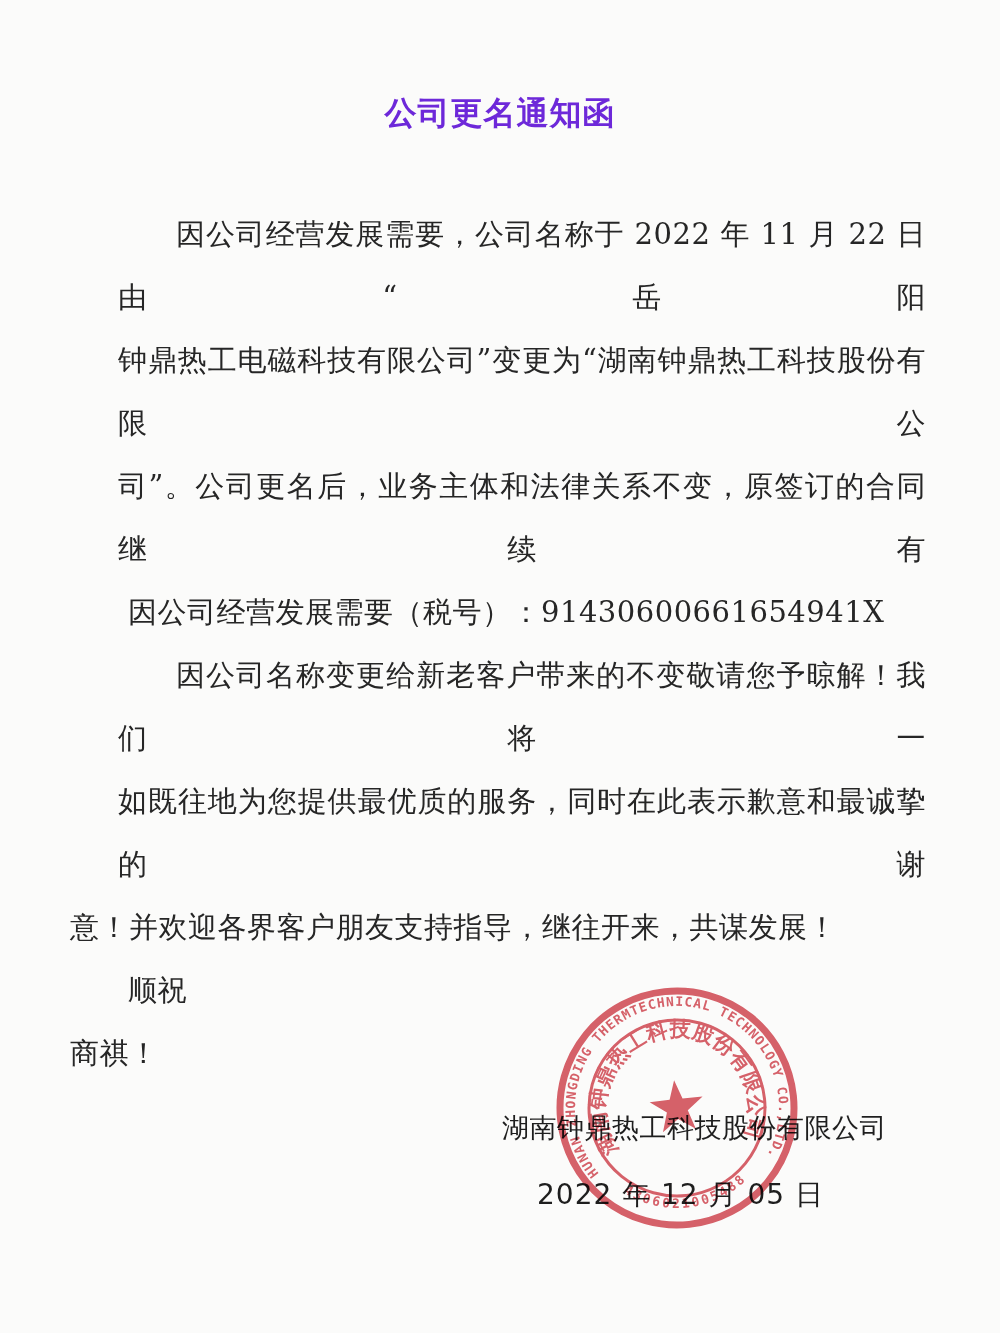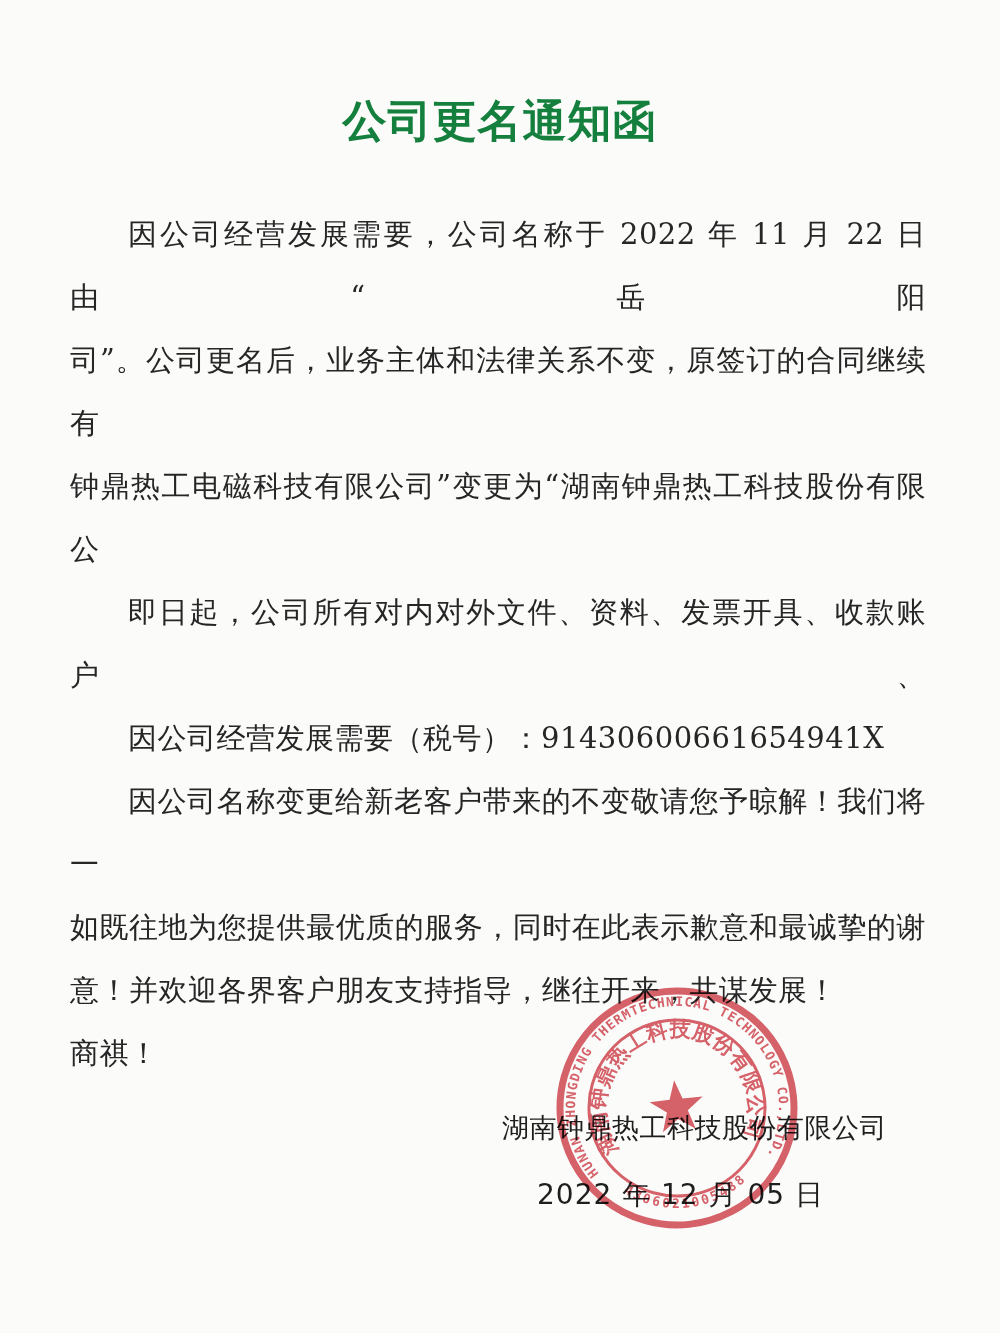--- a/index.html
+++ b/index.html
@@ -11,39 +11,40 @@
     background:#fbfbfa;
     overflow:hidden;
     font-family:"DejaVu Serif","Liberation Serif",serif;
     color:#262626;
   }
   .title{
     position:absolute;
     left:0;top:92px;width:1000px;
     margin:0;
     text-align:center;
-    font-size:44px;
+    font-size:32px;
     font-weight:600;
     letter-spacing:1px;
-    color:#15803d;
+    color:#6d28d9;
     font-family:"DejaVu Serif","Liberation Serif",serif;
   }
   .body-text{
     position:absolute;
     left:70px;top:203px;
     width:856px;
     font-size:29px;
     line-height:63px;
     letter-spacing:0.5px;
   }
   .ln{white-space:nowrap;}
   .ln.just{
     white-space:normal;
     text-align:justify;
     text-align-last:justify;
+    margin-left:48px;
   }
   .ln.indent{text-indent:58px;}
   .sig-company{
     position:absolute;
     left:502px;top:1110px;
     font-size:27px;
     letter-spacing:0.5px;
     color:#1e1e1e;
     z-index:2;
     white-space:nowrap;
@@ -84,27 +85,27 @@
 </style>
 </head>
 <body>
 
 <div class="page">
 
   <h1 class="title">公司更名通知函</h1>
 
   <div class="body-text">
     <div class="ln indent just">因公司经营发展需要，公司名称于 2022 年 11 月 22 日由“岳阳</div>
+    <div class="ln just">钟鼎热工电磁科技有限公司”变更为“湖南钟鼎热工科技股份有限公</div>
     <div class="ln just">司”。公司更名后，业务主体和法律关系不变，原签订的合同继续有</div>
-    <div class="ln just">钟鼎热工电磁科技有限公司”变更为“湖南钟鼎热工科技股份有限公</div>
-    <div class="ln indent just">即日起，公司所有对内对外文件、资料、发票开具、收款账户、</div>
     <div class="ln indent">因公司经营发展需要（税号）：91430600661654941X</div>
     <div class="ln indent just">因公司名称变更给新老客户带来的不变敬请您予晾解！我们将一</div>
     <div class="ln just">如既往地为您提供最优质的服务，同时在此表示歉意和最诚挚的谢</div>
     <div class="ln">意！并欢迎各界客户朋友支持指导，继往开来，共谋发展！</div>
+    <div class="ln indent">顺祝</div>
     <div class="ln">商祺！</div>
 
   </div>
 
   <div class="sig-company">湖南钟鼎热工科技股份有限公司</div>
   <div class="sig-date">2022 年 12 月 05 日</div>
 
   <svg class="seal" viewBox="-130 -130 260 260" xmlns="http://www.w3.org/2000/svg">
     <g fill="#d6545e" stroke="#d6545e">
       <circle class="ring-outer" cx="0" cy="0" r="117" fill="none"></circle>

